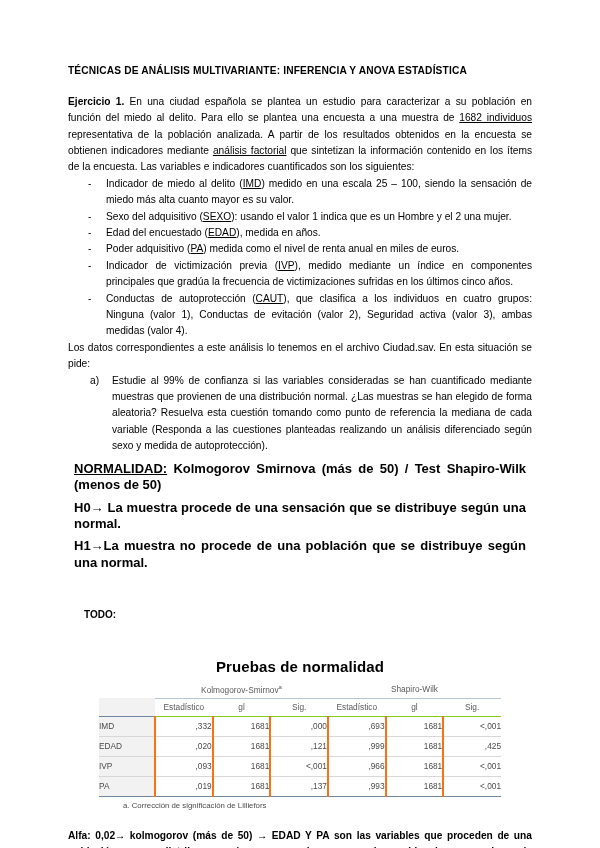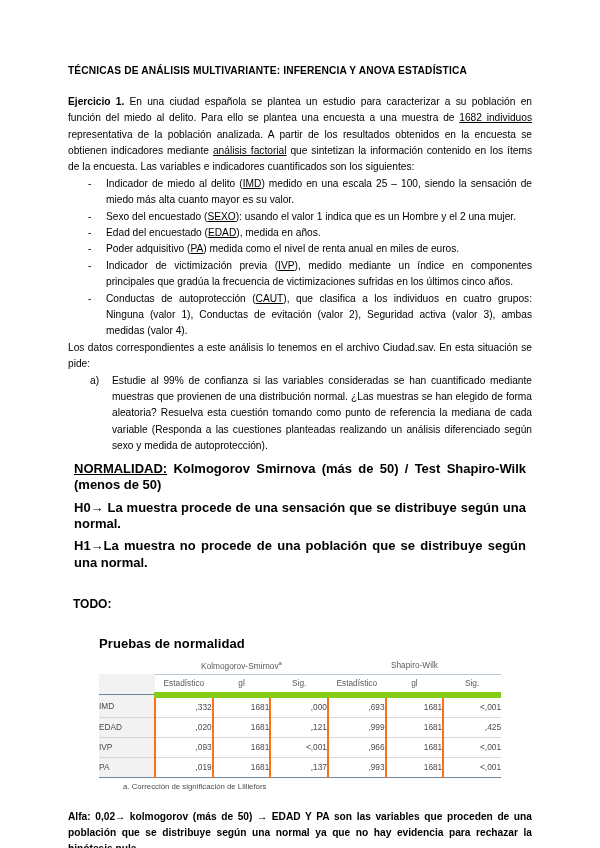--- a/index.html
+++ b/index.html
@@ -96,36 +96,37 @@
     text-align: justify;
   }
   .stmt-just {
     font-size: 10.2px;
     font-weight: bold;
     line-height: 16.4px;
     margin: 0;
     text-align: justify;
   }
   .label-line {
-    font-size: 12px;
-    font-weight: bold;
-    line-height: 16.4px;
-    margin: 5px;
+    font-size: 10px;
+    font-weight: bold;
+    line-height: 16.4px;
+    margin: 16px;
   }
   .spacer-sm { height: 14px; }
   .spacer-md { height: 18px; }
 
   
   .spss-block {
     width: 402px;
     margin: 0 auto;
     color: #3c3c3c;
   }
   .spss-caption {
-    font-size: 13px;
+    text-align: center;
+    font-size: 15px;
     font-weight: bold;
     color: #000000;
     margin: 0 0 6px 0;
     letter-spacing: 0.1px;
   }
   table.spss {
     border-collapse: collapse;
     width: 402px;
     font-size: 8.3px;
     color: #4a4a4a;
@@ -146,21 +147,21 @@
     color: #5a5a5a;
     border-bottom: 1px solid #b9c6d4;
     font-weight: normal;
   }
   th.grp.blank { border-bottom: none; }
   th.sub {
     height: 17px;
     text-align: center;
     font-size: 8.3px;
     color: #5a5a5a;
-    border-bottom: 6px solid #84cc16;
+    border-bottom: 1px solid #84cc16;
     font-weight: normal;
   }
   th.sub.varhead {
     border-bottom: 1px solid #6f86a0;
     background: #f2f2f2;
   }
   td.varcell {
     height: 19px;
     background: #f2f2f2;
     border-bottom: 1px solid #d7d7d7;
@@ -194,21 +195,21 @@
 
 <div class="page">
   <div class="content">
 
     <div class="doc-title">TÉCNICAS DE ANÁLISIS MULTIVARIANTE: INFERENCIA Y ANOVA ESTADÍSTICA</div>
 
     <p class="body-text"><span class="bold">Ejercicio 1.</span><span> En una ciudad española se plantea un estudio para caracterizar a su población en función del miedo al delito. Para ello se plantea una encuesta a una muestra de </span><span class="uline">1682 individuos</span><span> representativa de la población analizada. A partir de los resultados obtenidos en la encuesta se obtienen indicadores mediante </span><span class="uline">análisis factorial</span><span> que sintetizan la información contenido en los ítems de la encuesta. Las variables e indicadores cuantificados son los siguientes:</span></p>
 
     <ul class="dash-list">
       <li><span class="dash">-</span><span>Indicador de miedo al delito (</span><span class="uline">IMD</span><span>) medido en una escala 25 – 100, siendo la sensación de miedo más alta cuanto mayor es su valor.</span></li>
-      <li><span class="dash">-</span><span>Sexo del encuestado (</span><span class="uline">SEXO</span><span>): usando el valor 1 indica que es un Hombre y el 2 una mujer.</span></li>
+      <li><span class="dash">-</span><span>Sexo del adquisitivo (</span><span class="uline">SEXO</span><span>): usando el valor 1 indica que es un Hombre y el 2 una mujer.</span></li>
       <li><span class="dash">-</span><span>Edad del encuestado (</span><span class="uline">EDAD</span><span>), medida en años.</span></li>
       <li><span class="dash">-</span><span>Poder adquisitivo (</span><span class="uline">PA</span><span>) medida como el nivel de renta anual en miles de euros.</span></li>
       <li><span class="dash">-</span><span>Indicador de victimización previa (</span><span class="uline">IVP</span><span>), medido mediante un índice en componentes principales que gradúa la frecuencia de victimizaciones sufridas en los últimos cinco años.</span></li>
       <li><span class="dash">-</span><span>Conductas de autoprotección (</span><span class="uline">CAUT</span><span>), que clasifica a los individuos en cuatro grupos: Ninguna (valor 1), Conductas de evitación (valor 2), Seguridad activa (valor 3), ambas medidas (valor 4).</span></li>
     </ul>
 
     <p class="body-text">Los datos correspondientes a este análisis lo tenemos en el archivo Ciudad.sav. En esta situación se pide:</p>
 
     <ol class="letter-list">
       <li><span class="marker">a)</span><span>Estudie al 99% de confianza si las variables consideradas se han cuantificado mediante muestras que provienen de una distribución normal. ¿Las muestras se han elegido de forma aleatoria? Resuelva esta cuestión tomando como punto de referencia la mediana de cada variable (Responda a las cuestiones planteadas realizando un análisis diferenciado según sexo y medida de autoprotección).</span></li>

